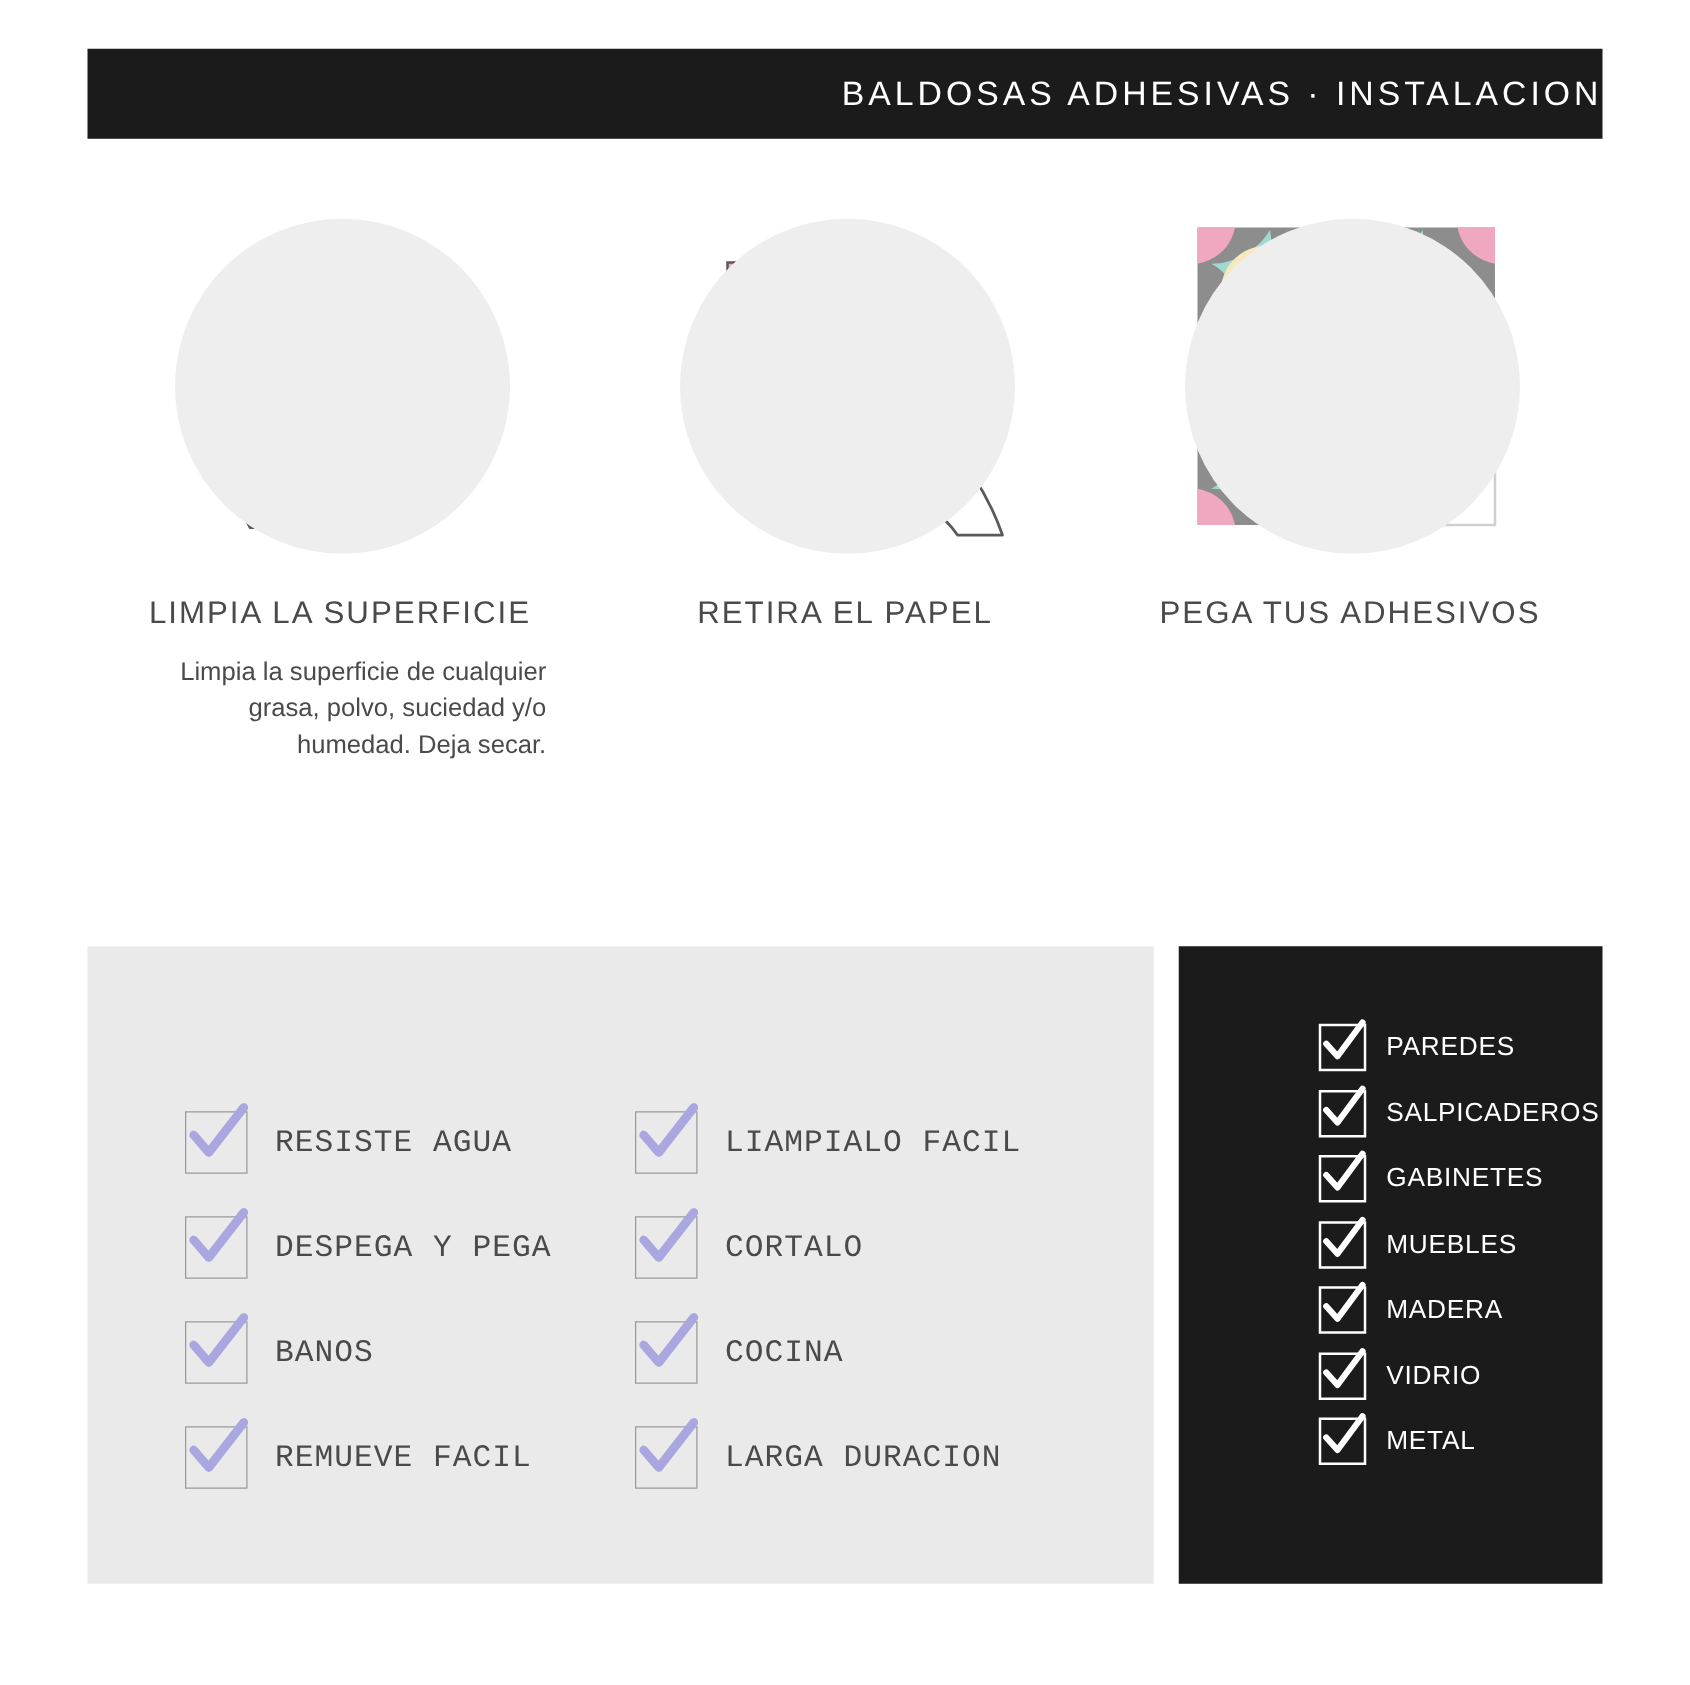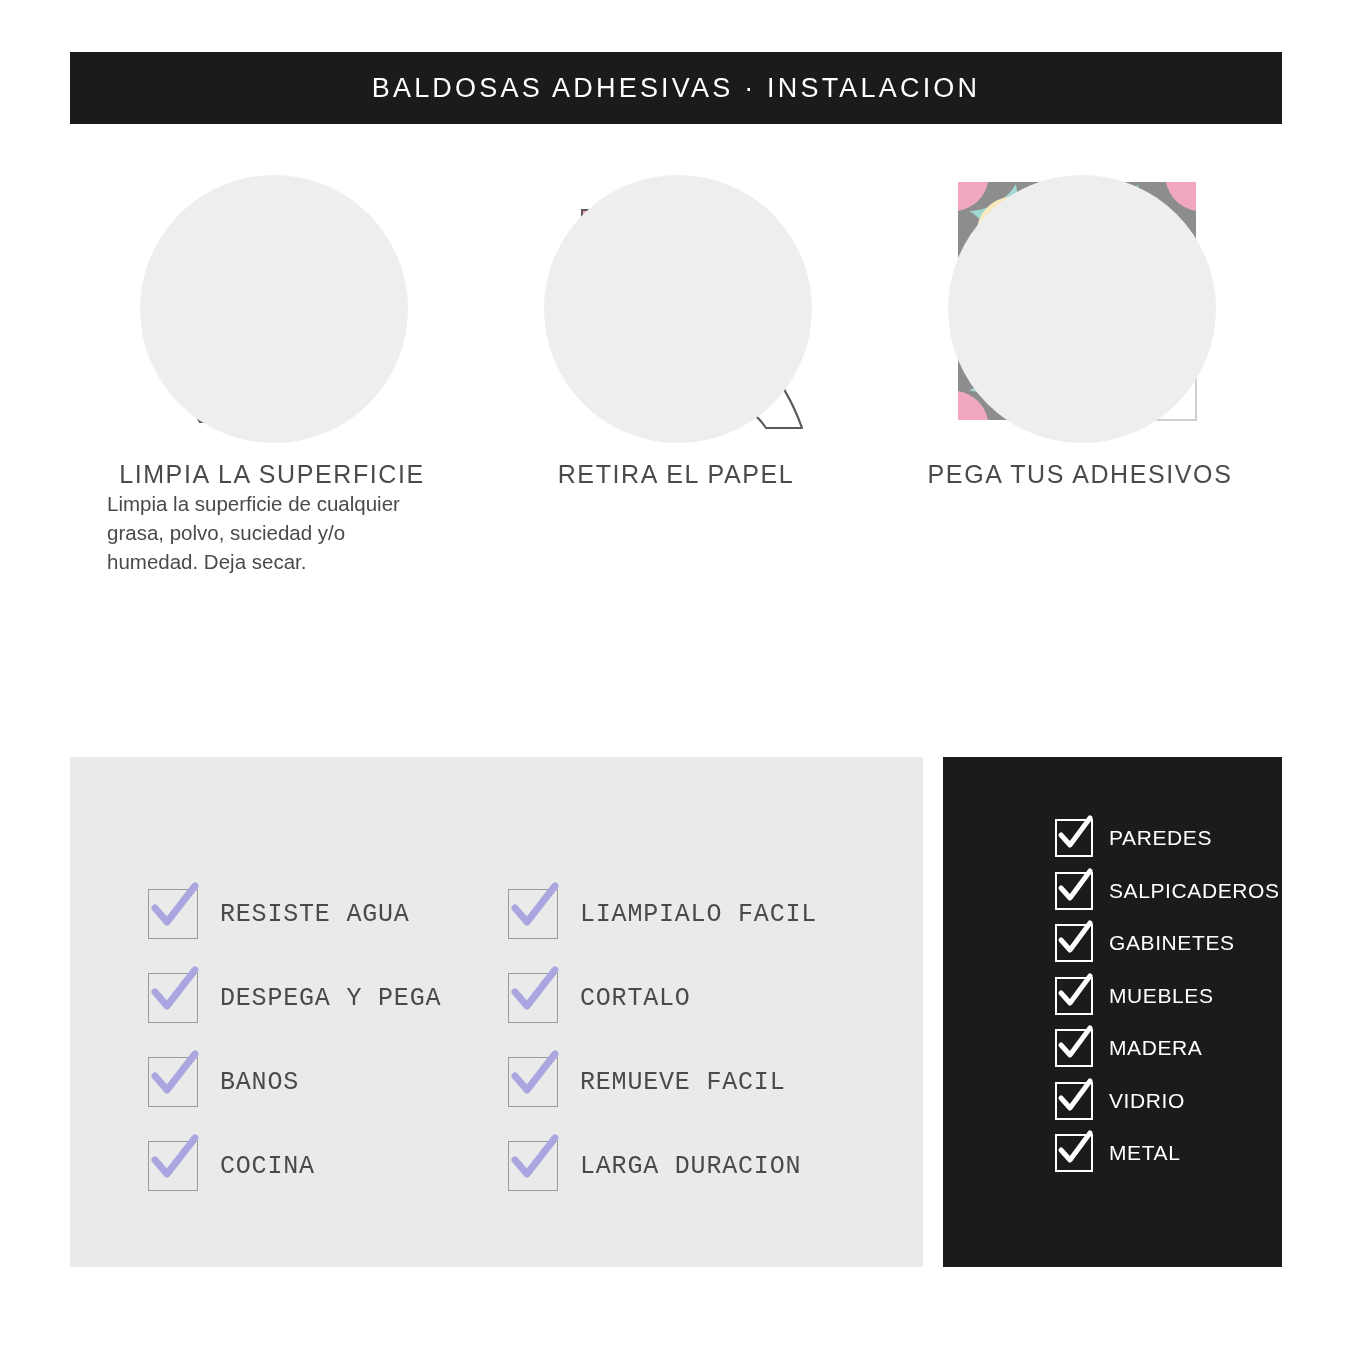--- a/index.html
+++ b/index.html
@@ -13,27 +13,27 @@
     font-family: "Liberation Sans", sans-serif;
     color: #3b3b3b;
     position: relative;
     overflow: hidden;
   }
 
   
   .header-bar {
     position: absolute;
     left: 70px;
-    top: 52px;
+    top: 39px;
     width: 1212px;
     height: 72px;
     background: #1b1b1b;
     display: flex;
     align-items: center;
-    justify-content: center;
+    justify-content: flex-end;
   }
   .header-title {
     color: #ffffff;
     font-size: 27px;
     letter-spacing: 3.2px;
     font-weight: 400;
     white-space: nowrap;
   }
 
   
@@ -61,31 +61,33 @@
   .circle-bg {
     position: absolute;
     left: 18px;
     top: 15px;
     width: 268px;
     height: 268px;
     background: #eeeeee;
     border-radius: 50%;
   }
   .step-title {
+    margin-top: 16px;
     font-size: 25px;
     letter-spacing: 1.6px;
     color: #4a4a4a;
     text-align: left;
     white-space: nowrap;
   }
   .step-desc {
+    margin-top: 18px;
     font-size: 20.5px;
     line-height: 1.42;
     color: #4a4a4a;
-    text-align: left;
+    text-align: right;
     width: 330px;
   }
 
   
   .features-panel {
     position: absolute;
     left: 70px;
     top: 757px;
     width: 853px;
     height: 510px;
@@ -323,30 +325,30 @@
       </span>
       <span class="feat-label">BANOS</span>
     </div>
 
     <div class="feat">
       <span class="chk">
         <svg viewBox="0 0 62 62">
             <path d="M12 30 L24 44 L52 8" fill="none" stroke="#a9a6e0" stroke-width="7" stroke-linecap="round" stroke-linejoin="round"></path>
           </svg>
       </span>
+      <span class="feat-label">COCINA</span>
+    </div>
+
+    <div class="feat">
+      <span class="chk">
+        <svg viewBox="0 0 62 62">
+            <path d="M12 30 L24 44 L52 8" fill="none" stroke="#a9a6e0" stroke-width="7" stroke-linecap="round" stroke-linejoin="round"></path>
+          </svg>
+      </span>
       <span class="feat-label">REMUEVE FACIL</span>
-    </div>
-
-    <div class="feat">
-      <span class="chk">
-        <svg viewBox="0 0 62 62">
-            <path d="M12 30 L24 44 L52 8" fill="none" stroke="#a9a6e0" stroke-width="7" stroke-linecap="round" stroke-linejoin="round"></path>
-          </svg>
-      </span>
-      <span class="feat-label">COCINA</span>
     </div>
 
     <div class="feat">
       <span class="chk">
         <svg viewBox="0 0 62 62">
             <path d="M12 30 L24 44 L52 8" fill="none" stroke="#a9a6e0" stroke-width="7" stroke-linecap="round" stroke-linejoin="round"></path>
           </svg>
       </span>
       <span class="feat-label">LARGA DURACION</span>
     </div>

